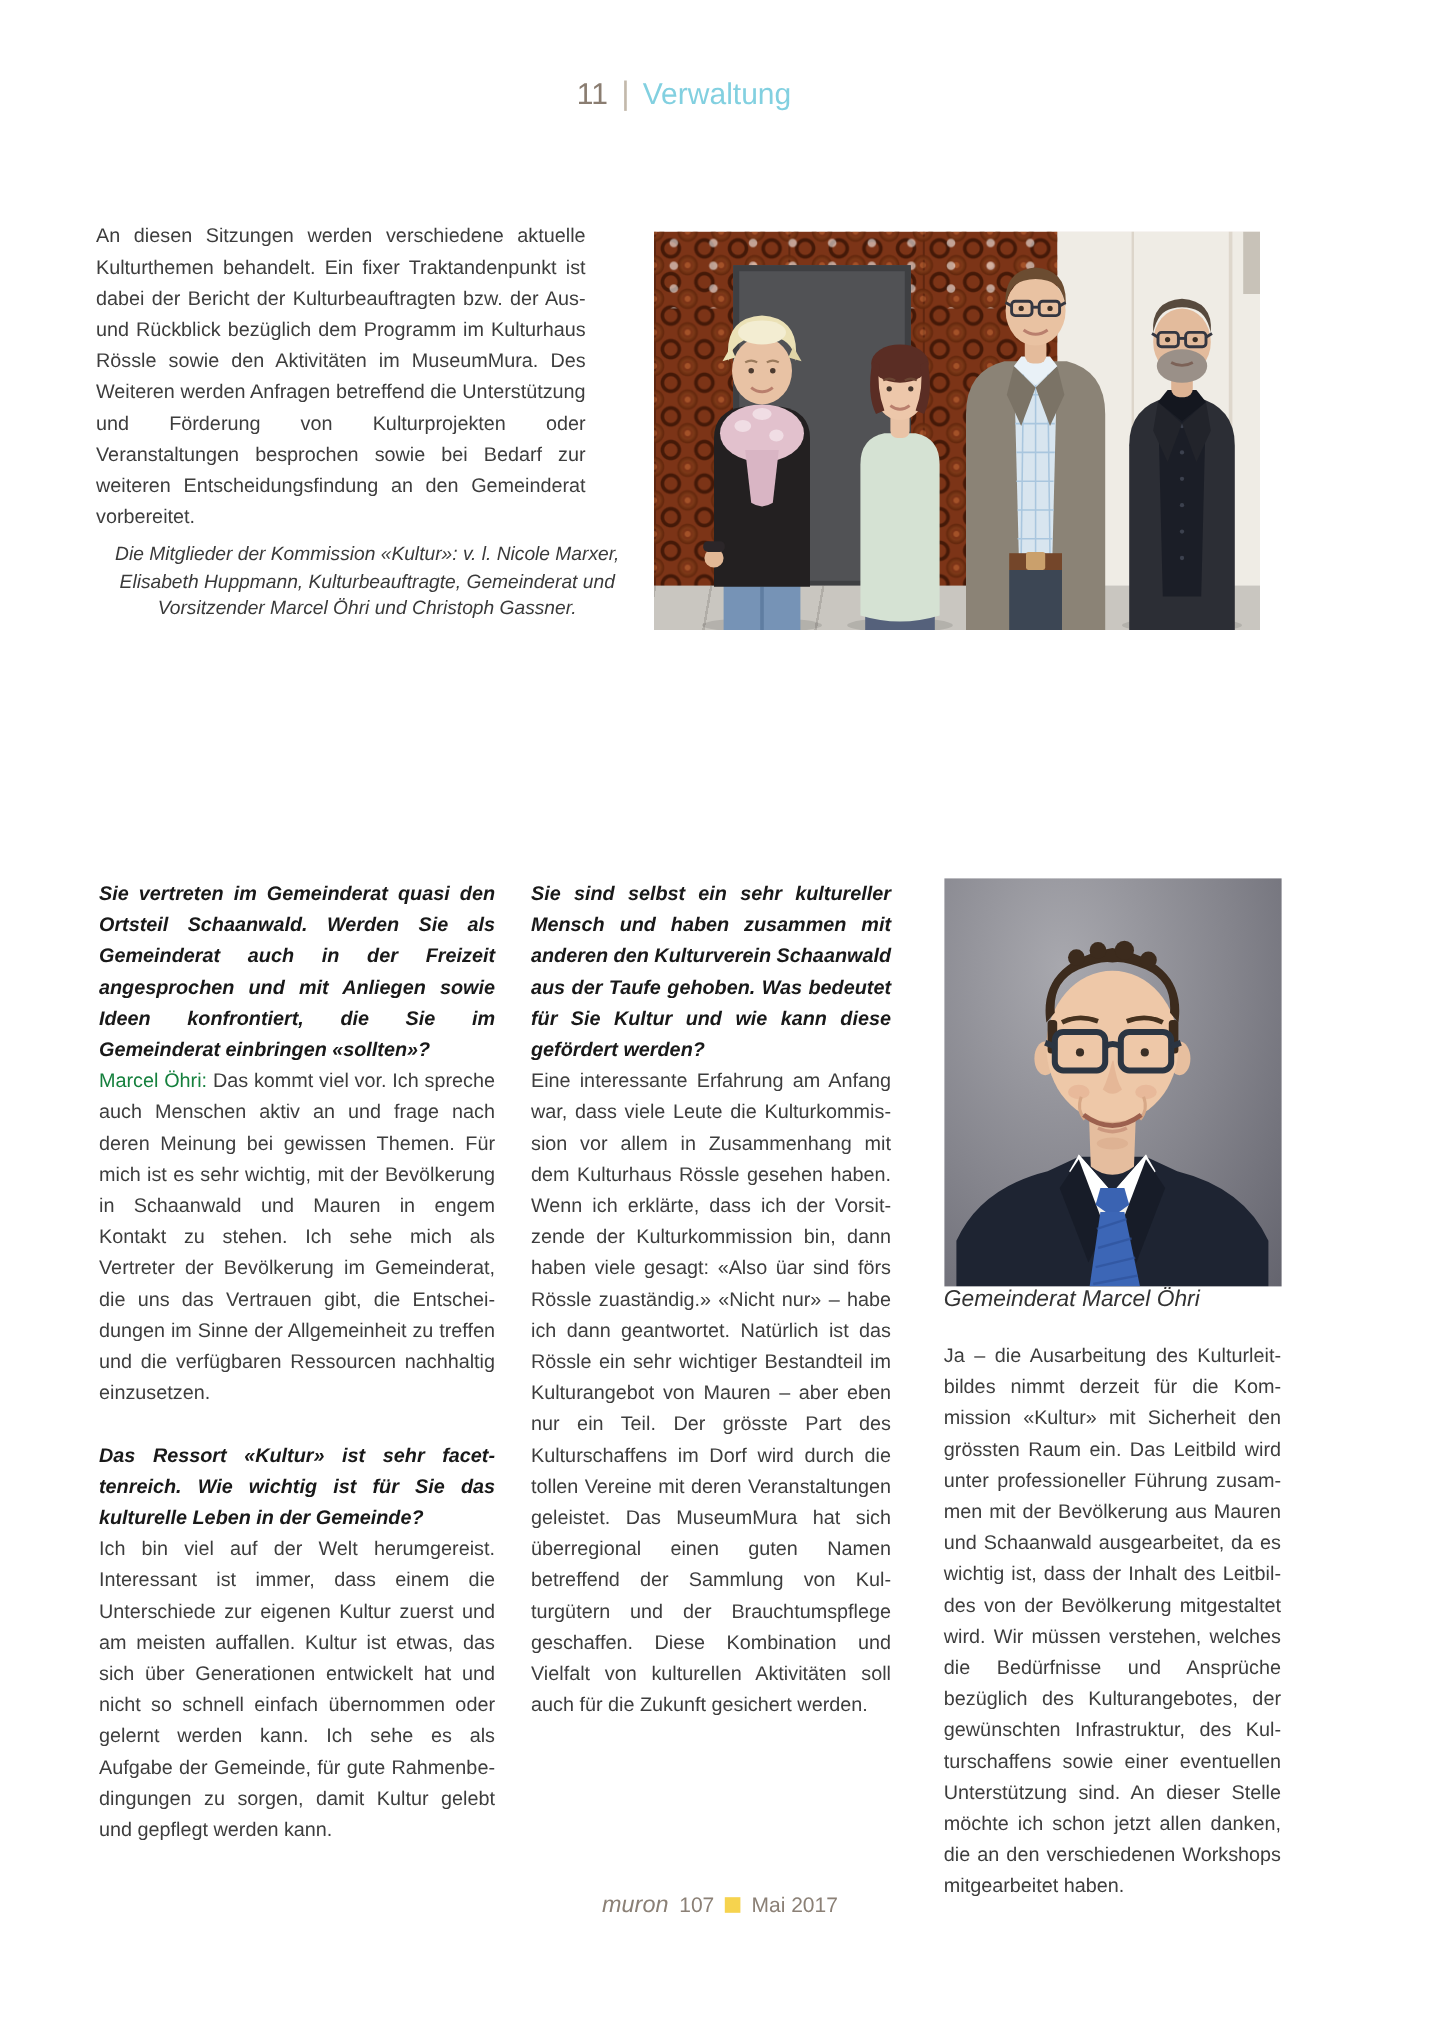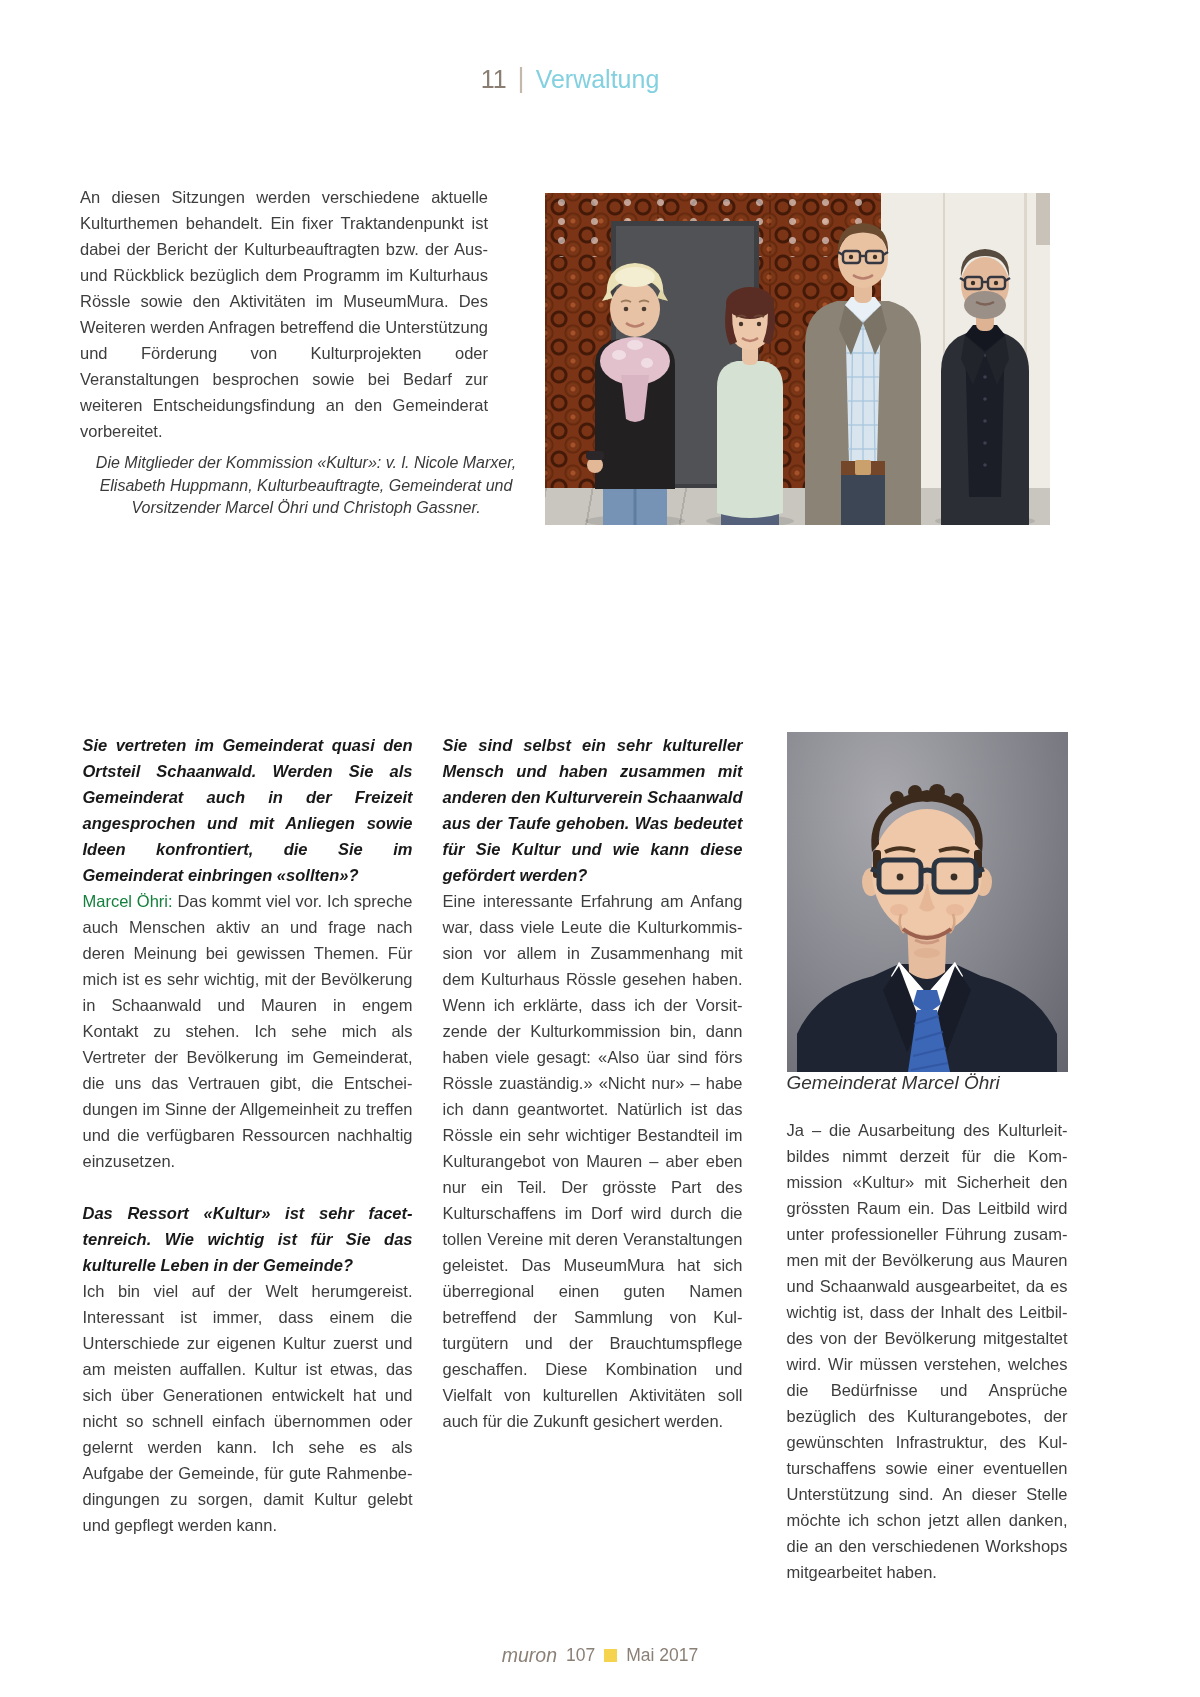--- a/index.html
+++ b/index.html
@@ -67,21 +67,21 @@
   .speaker{font-weight:normal;color:#15803d;}
   
   .portrait{
     position:relative;width:281px;height:340px;overflow:hidden;
     background:radial-gradient(ellipse at 35% 22%, #a8a8ae 0%, #84848c 55%, #64646e 100%);
   }
   .portrait-caption{font-style:italic;font-size:19px;color:#333333;margin:13px 0 0 0;line-height:21px;text-align:left;}
   .col-3 p.a4{margin-top:24px;}
   
   .page-footer{
-    position:absolute;left:0;right:0;top:1644px;display:flex;justify-content:center;align-items:center;
+    position:absolute;left:0;right:0;top:1576px;display:flex;justify-content:center;align-items:center;
     gap:9px;color:#8b8076;font-size:17.5px;
   }
   .footer-mag{font-style:italic;font-size:19.5px;}
   .footer-square{width:13px;height:13px;background:#f6d34e;display:inline-block;}
 </style>
 </head>
 <body>
 
 <div class="page">
 

